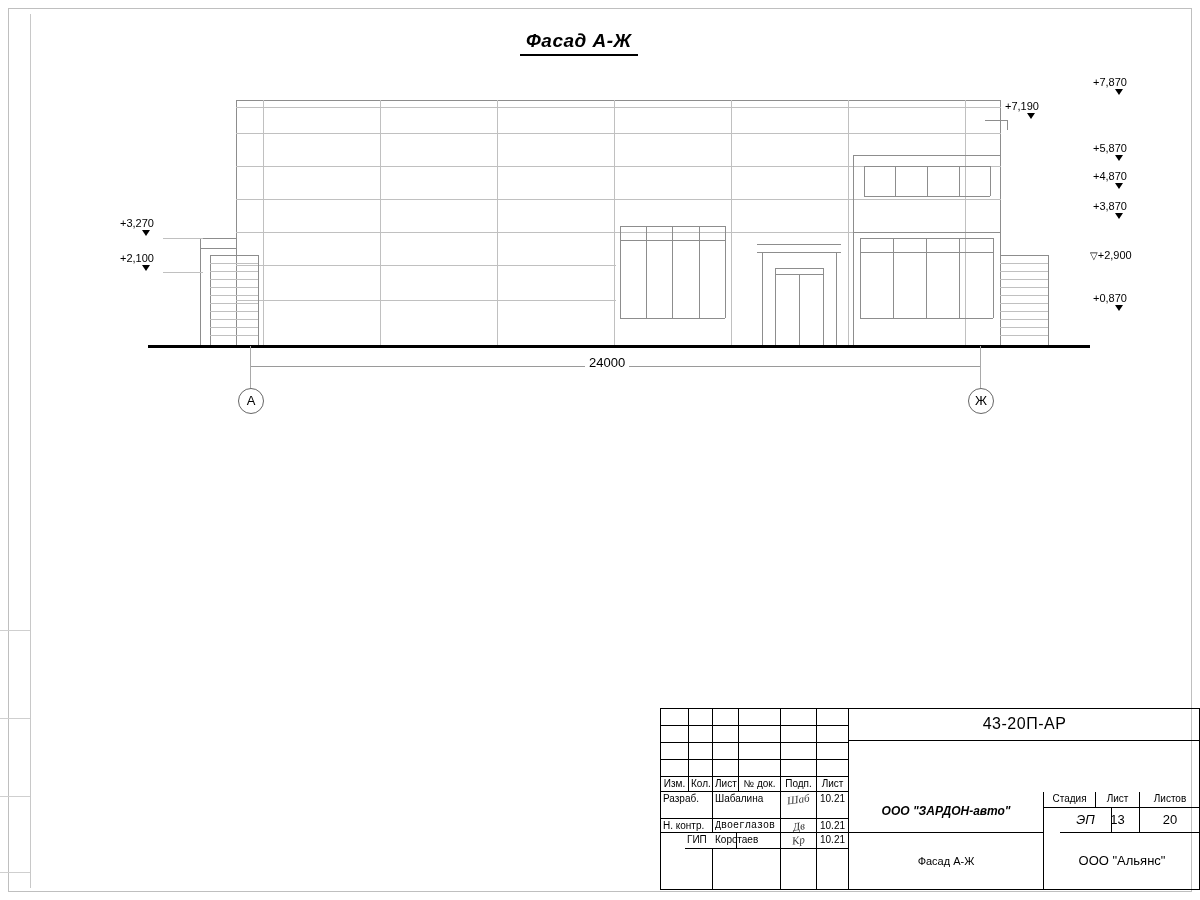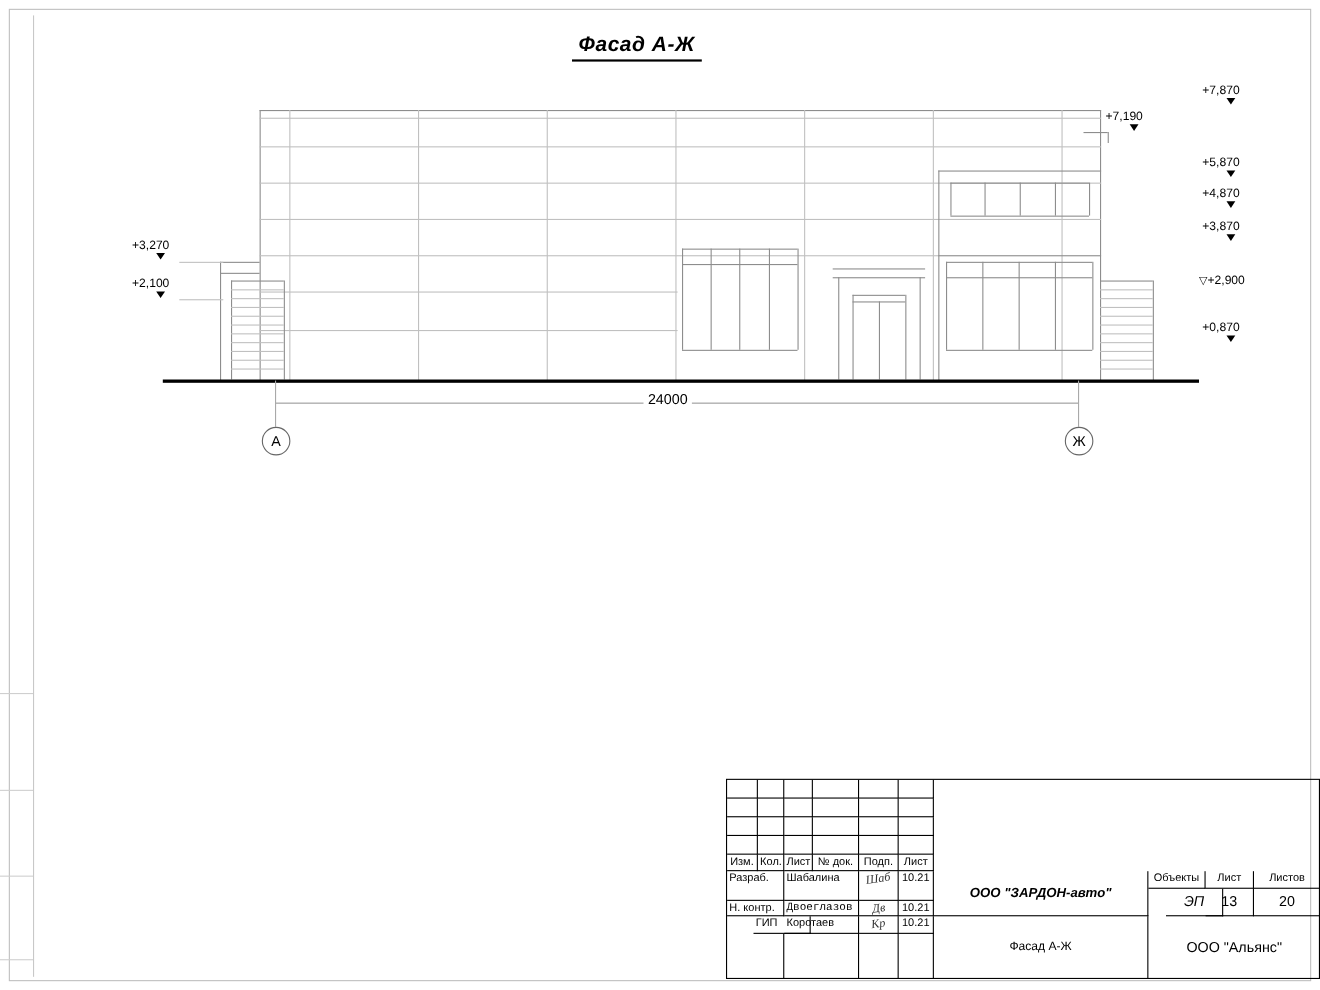--- a/index.html
+++ b/index.html
@@ -370,25 +370,26 @@
     <div class="cell" style="left:0;   top:124px; width:52px; height:16px;margin-left:24px;">ГИП</div>
     <div class="cell" style="left:52px;top:124px; width:68px; height:16px;">Коротаев</div>
     <div class="cell ctr" style="left:120px;top:124px; width:36px; height:16px;"><span class="sig">Кр</span></div>
     <div class="cell ctr" style="left:156px;top:124px; width:32px; height:16px;">10.21</div>
 
     <div class="cell" style="left:0;   top:140px; width:52px; height:41px; border-bottom:none;"></div>
     <div class="cell" style="left:52px;top:140px; width:68px; height:41px; border-bottom:none;"></div>
     <div class="cell" style="left:120px;top:140px; width:36px; height:41px; border-bottom:none;"></div>
     <div class="cell" style="left:156px;top:140px; width:32px; height:41px; border-bottom:none;"></div>
 
+    <div class="cell ctr big" style="left:188px; top:0; width:351px; height:32px; border-right:none; display:flex; align-items:center; justify-content:center;">43-20П-АР</div>
 
 
     <div class="cell ctr ital" style="left:188px; top:83px; width:195px; height:41px; display:flex; align-items:center; justify-content:center;">ООО "ЗАРДОН-авто"</div>
 
-    <div class="cell ctr" style="left:383px; top:83px; width:52px; height:16px;">Объекты</div>
+    <div class="cell ctr" style="left:383px; top:83px; width:52px; height:16px;">Стадия</div>
     <div class="cell ctr" style="left:435px; top:83px; width:44px; height:16px;">Лист</div>
     <div class="cell ctr" style="left:479px; top:83px; width:60px; height:16px; border-right:none;">Листов</div>
 
     <div class="cell ctr med" style="left:399px; top:99px; width:52px; height:25px; display:flex; align-items:center; justify-content:center;font-style:italic;">ЭП</div>
     <div class="cell ctr med" style="left:435px; top:99px; width:44px; height:25px; display:flex; align-items:center; justify-content:center;">13</div>
     <div class="cell ctr med" style="left:479px; top:99px; width:60px; height:25px; border-right:none; display:flex; align-items:center; justify-content:center;">20</div>
 
     <div class="cell ctr" style="left:188px; top:124px; width:195px; height:57px; border-bottom:none; display:flex; align-items:center; justify-content:center; font-size:11px;">Фасад А-Ж</div>
     <div class="cell ctr med" style="left:383px; top:124px; width:156px; height:57px; border-right:none; border-bottom:none; display:flex; align-items:center; justify-content:center;">ООО "Альянс"</div>
   </div>

